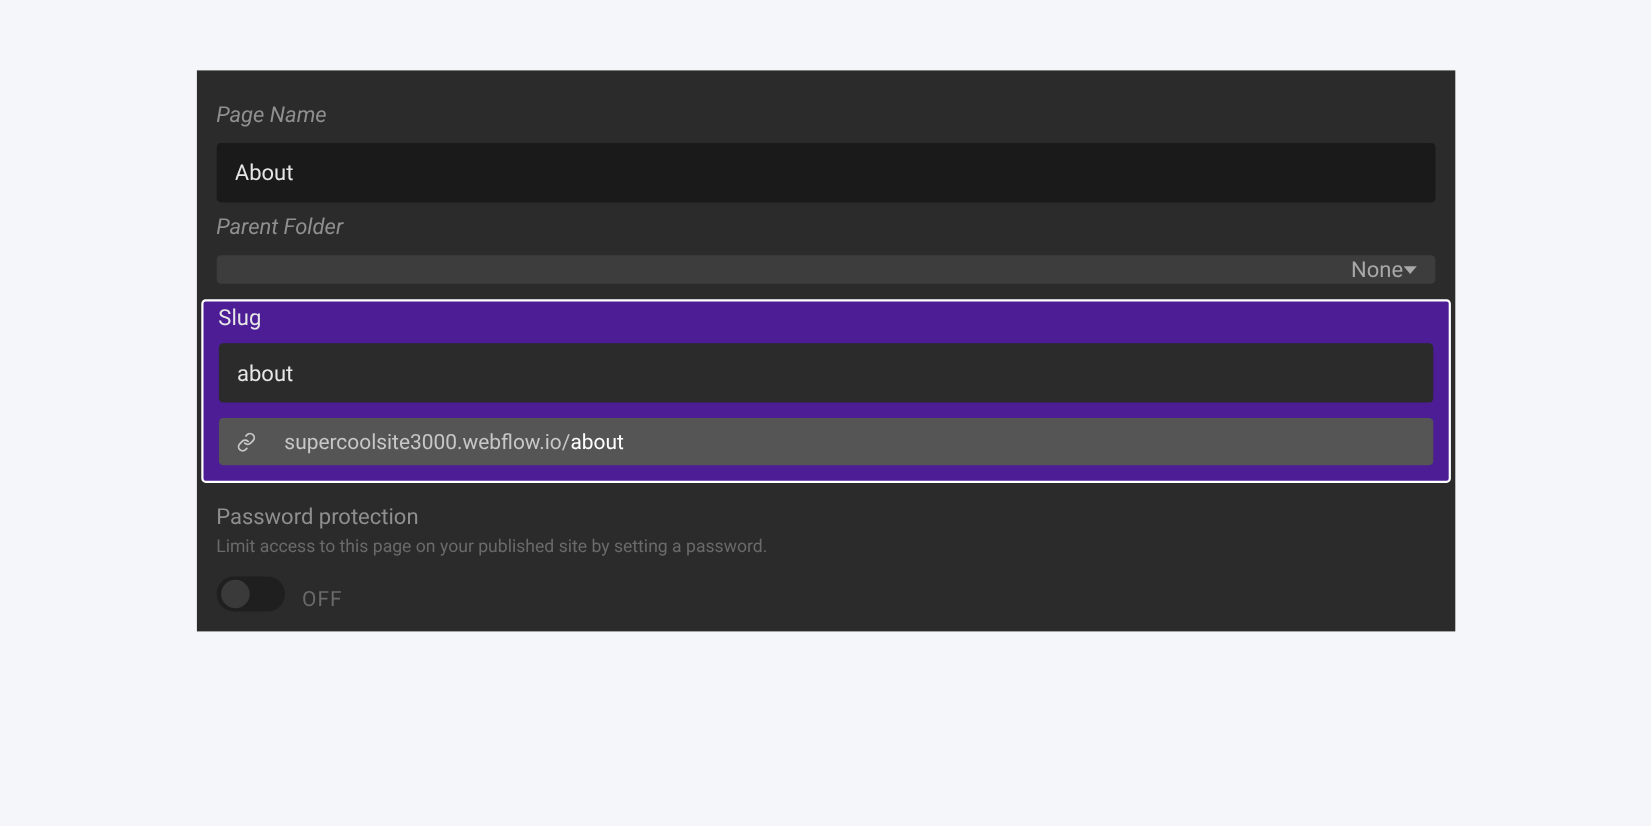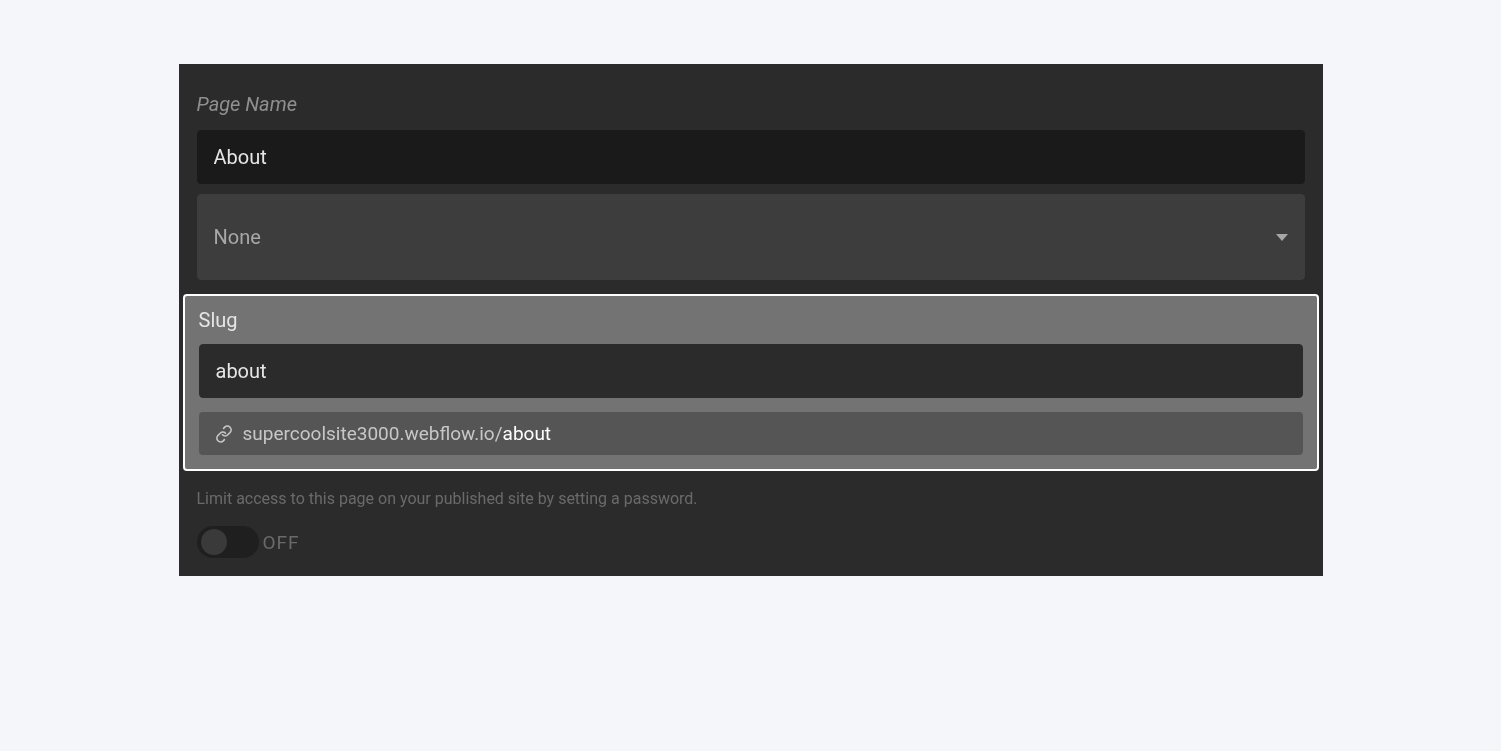--- a/index.html
+++ b/index.html
@@ -47,41 +47,41 @@
       position: relative;
       width: 100%;
     }
     .select-display {
       width: 100%;
       background: #3d3d3d;
       border: 1px solid #3d3d3d;
       border-radius: 4px;
       color: #a8a8a8;
       font-size: 20px;
-      padding: 30px 16px;
+      padding: 0 16px;
       outline: none;
       font-family: inherit;
       display: flex;
       align-items: center;
-      justify-content: space-between;
+      justify-content: flex-end;
       cursor: pointer;
     }
     .caret-down {
       width: 0;
       height: 0;
       border-left: 6px solid transparent;
       border-right: 6px solid transparent;
       border-top: 7px solid #a8a8a8;
     }
     .slug-section {
       margin: 14px 4px 0 4px;
-      background: #737373;
+      background: #4c1d95;
       border: 2px solid #ffffff;
       border-radius: 4px;
-      padding: 12px 14px 14px 14px;
+      padding: 2px 14px 14px 14px;
     }
     .slug-label {
       color: #e6e6e6;
       font-size: 20px;
       margin-bottom: 12px;
       display: block;
     }
     .slug-input {
       width: 100%;
       background: #2b2b2b;
@@ -94,21 +94,21 @@
       font-family: inherit;
       margin-bottom: 14px;
     }
     .url-preview {
       width: 100%;
       background: #555555;
       border-radius: 4px;
       padding: 10px 16px;
       display: flex;
       align-items: center;
-      gap: 10px;
+      gap: 26px;
       color: #c7c7c7;
       font-size: 19px;
     }
     .url-preview .slug-part {
       color: #ffffff;
     }
     .link-icon {
       flex-shrink: 0;
     }
     .pw-section {
@@ -119,22 +119,22 @@
       font-size: 20px;
       margin-bottom: 6px;
     }
     .pw-desc {
       color: #6a6a6a;
       font-size: 16px;
       margin-bottom: 18px;
     }
     .toggle-row {
       display: flex;
-      align-items: center;
-      gap: 4px;
+      align-items: flex-end;
+      gap: 16px;
     }
     .toggle {
       width: 62px;
       height: 32px;
       background: #1f1f1f;
       border-radius: 16px;
       position: relative;
       cursor: pointer;
     }
     .toggle-knob {
@@ -156,20 +156,21 @@
 <body>
 
 <div class="panel">
 
   <div class="field-group">
     <label class="field-label">Page Name</label>
     <input type="text" class="text-input" value="About" style="">
   </div>
 
   <div class="field-group">
+    <label class="field-label">Parent Folder</label>
     <div class="select-wrap">
       <div class="select-display">
         <span>None</span>
         <span class="caret-down"></span>
       </div>
     </div>
   </div>
 
   <div class="slug-section">
     <label class="slug-label">Slug</label>
@@ -179,20 +180,21 @@
         <path d="M10 13a5 5 0 0 0 7.07 0l3-3a5 5 0 0 0-7.07-7.07l-1.5 1.5"></path>
         <path d="M14 11a5 5 0 0 0-7.07 0l-3 3a5 5 0 0 0 7.07 7.07l1.5-1.5"></path>
       </svg>
       <span>
         <span>supercoolsite3000.webflow.io/</span><span class="slug-part">about</span>
       </span>
     </div>
   </div>
 
   <div class="pw-section">
+    <div class="pw-title">Password protection</div>
     <div class="pw-desc">Limit access to this page on your published site by setting a password.</div>
     <div class="toggle-row">
       <div class="toggle">
         <div class="toggle-knob"></div>
       </div>
       <span class="toggle-label">OFF</span>
     </div>
   </div>
 
 </div>

